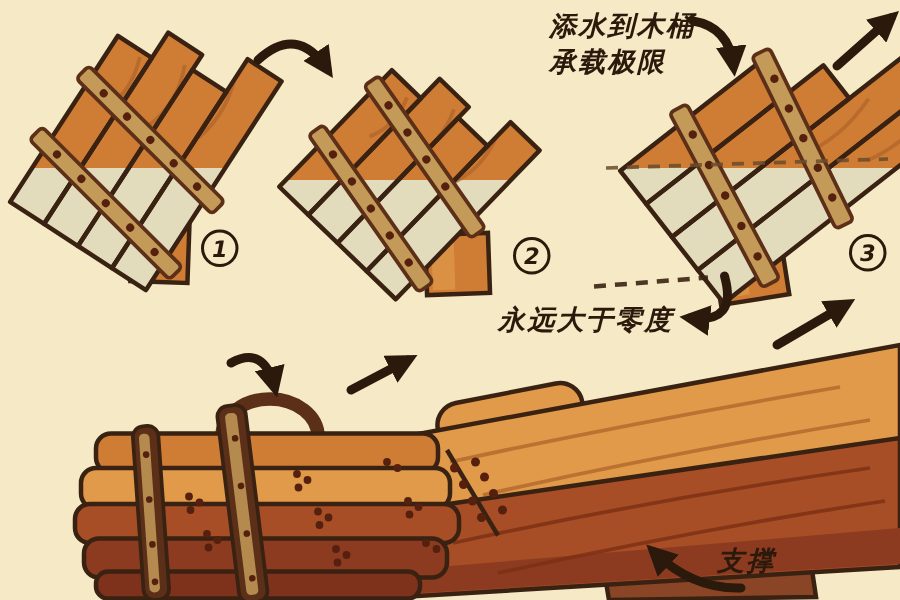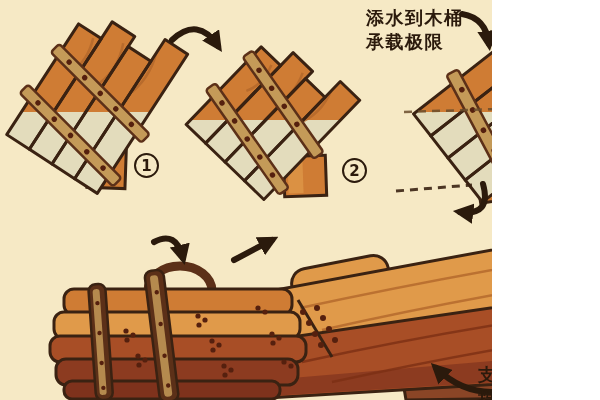--- a/index.html
+++ b/index.html
@@ -1,19 +1,20 @@
 <!DOCTYPE html>
 <html style="--bg: #f6e9c5; --ink: #2b1a0c; --outline: #3a2212; --wood-light: #e09a4a; --wood-mid: #cf7c34; --wood-dark: #a84e26; --wood-deep: #8c3b20; --plank-pale: #e3dcbc; --strap: #5c3018; --strap-light: #c49a58; --rivet: #55200e; --block: #8a4526;"><head>
 <meta charset="utf-8">
 <style>
   html,body{margin:0;padding:0;}
   .stage{
-    position:relative;width:492px;height:400px;overflow:hidden;
+    position:relative;width:600px;height:400px;overflow:hidden;
     background:var(--bg,#f6e9c5);
     font-family:"DejaVu Sans","Liberation Sans",sans-serif;
+    font-style:italic;
   }
   .stage svg{position:absolute;left:0;top:0;}
   .label{
     position:absolute;font-weight:700;color:var(--ink,#2b1a0c);
     font-size:18px;line-height:1.32;letter-spacing:1.5px;
     white-space:pre-line;user-select:none;
   }
   .badge{
     position:absolute;width:25px;height:25px;border:2.5px solid var(--ink,#2b1a0c);
     border-radius:50%;color:var(--ink,#2b1a0c);font-weight:700;font-size:15px;
@@ -237,19 +238,20 @@
   <path class="arrow" d="M558,44 L594,12" marker-end="url(#ah)"></path>
   <path class="arrow" d="M483,184 Q492,216 460,212" marker-end="url(#ah)"></path>
   <path class="arrow" d="M518,230 L564,203" marker-end="url(#ah)"></path>
   <path class="arrow" d="M154,242 Q176,230 183,258" marker-end="url(#ah)"></path>
   <path class="arrow" d="M234,260 L272,240" marker-end="url(#ah)"></path>
   <path class="arrow" d="M494,392 Q462,393 436,368" marker-end="url(#ah)"></path>
 </svg>
 
 <div class="label" style="left:366px;top:6px;">添水到木桶
 承载极限</div>
+<div class="label" style="left:332px;top:202px;">永远大于零度</div>
 <div class="label" style="left:478px;top:363px;text-align:center;">支撑</div>
 
 <div class="badge" style="left:134px;top:153px;">1</div>
 <div class="badge" style="left:342px;top:158px;">2</div>
 <div class="badge" style="left:566px;top:156px;">3</div>
 
 </div>
 
 </body></html>

